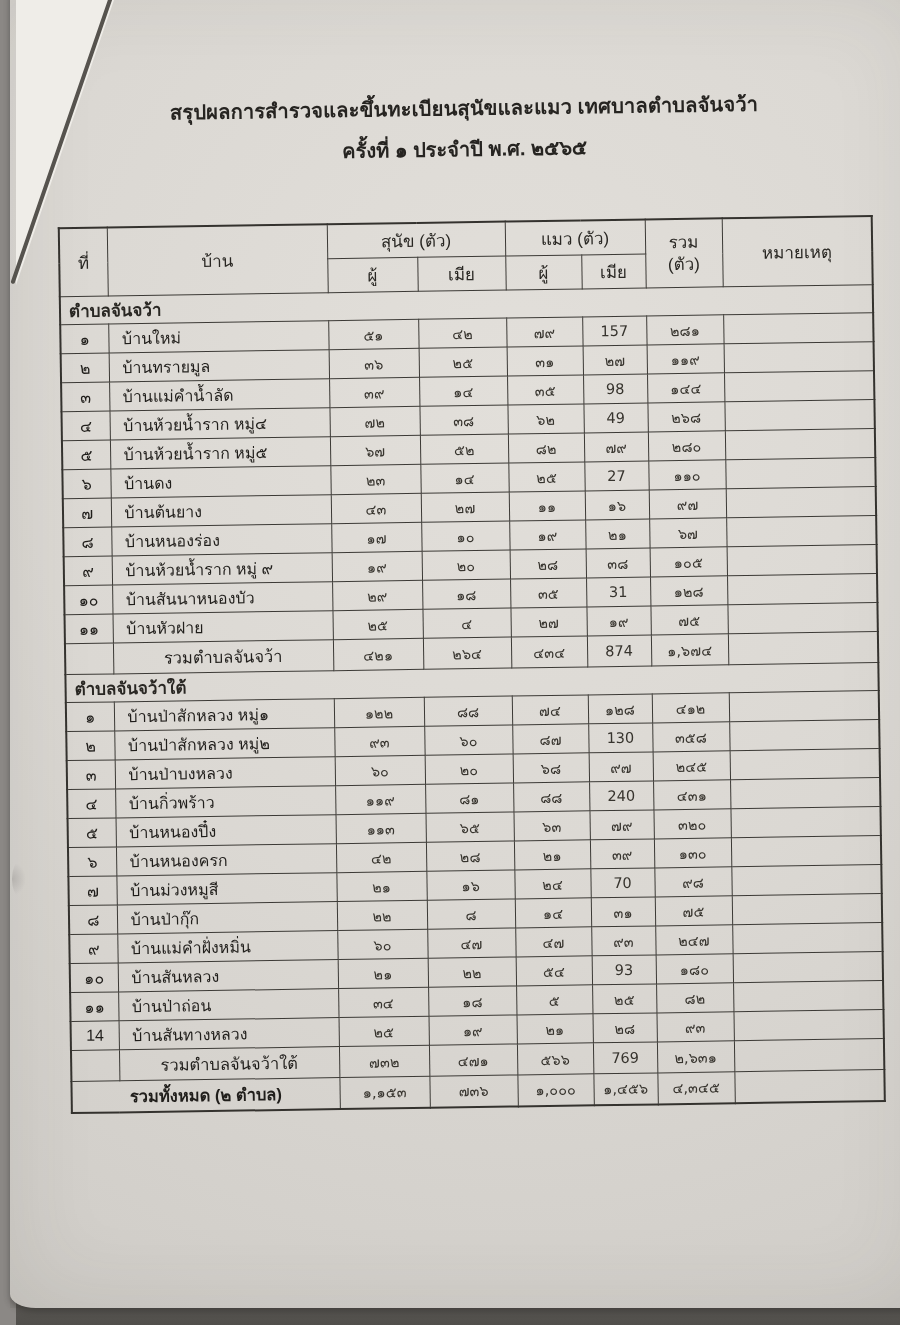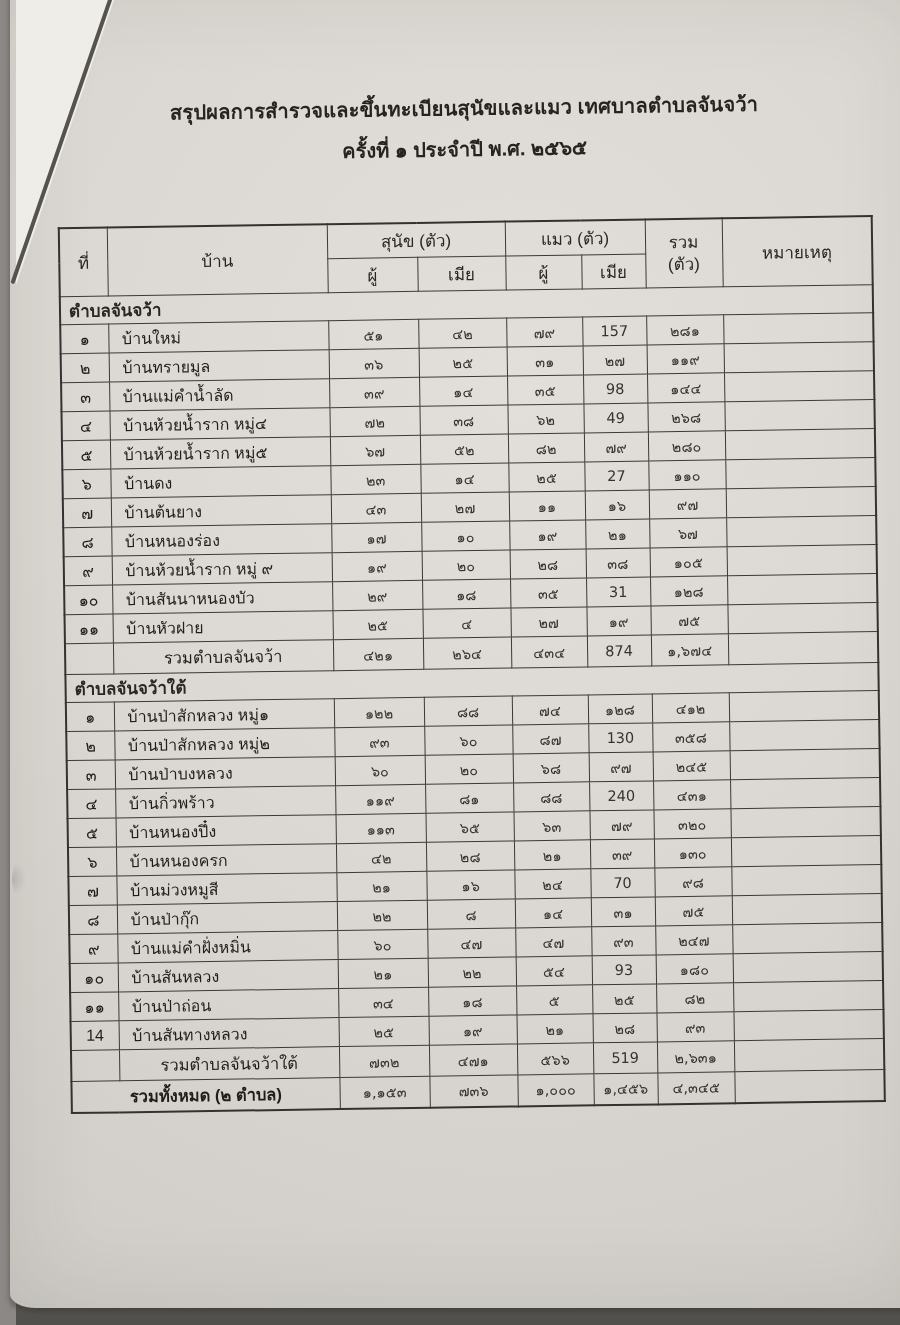--- a/index.html
+++ b/index.html
@@ -364,21 +364,21 @@
     <td class="c hand">๙๓</td>
     <td></td>
   </tr>
 
   <tr class="sum-row">
     <td></td>
     <td class="label print">รวมตำบลจันจว้าใต้</td>
     <td class="c hand">๗๓๒</td>
     <td class="c hand">๔๗๑</td>
     <td class="c hand">๕๖๖</td>
-    <td class="c hand">519</td>
+    <td class="c hand">769</td>
     <td class="c hand">๒,๖๓๑</td>
     <td></td>
   </tr>
 </tbody>
       <tfoot>
         <tr class="grand-row">
           <td colspan="2" class="label print">รวมทั้งหมด (๒ ตำบล)</td>
           <td class="c hand">๑,๑๕๓</td>
           <td class="c hand">๗๓๖</td>
           <td class="c hand">๑,๐๐๐</td>

